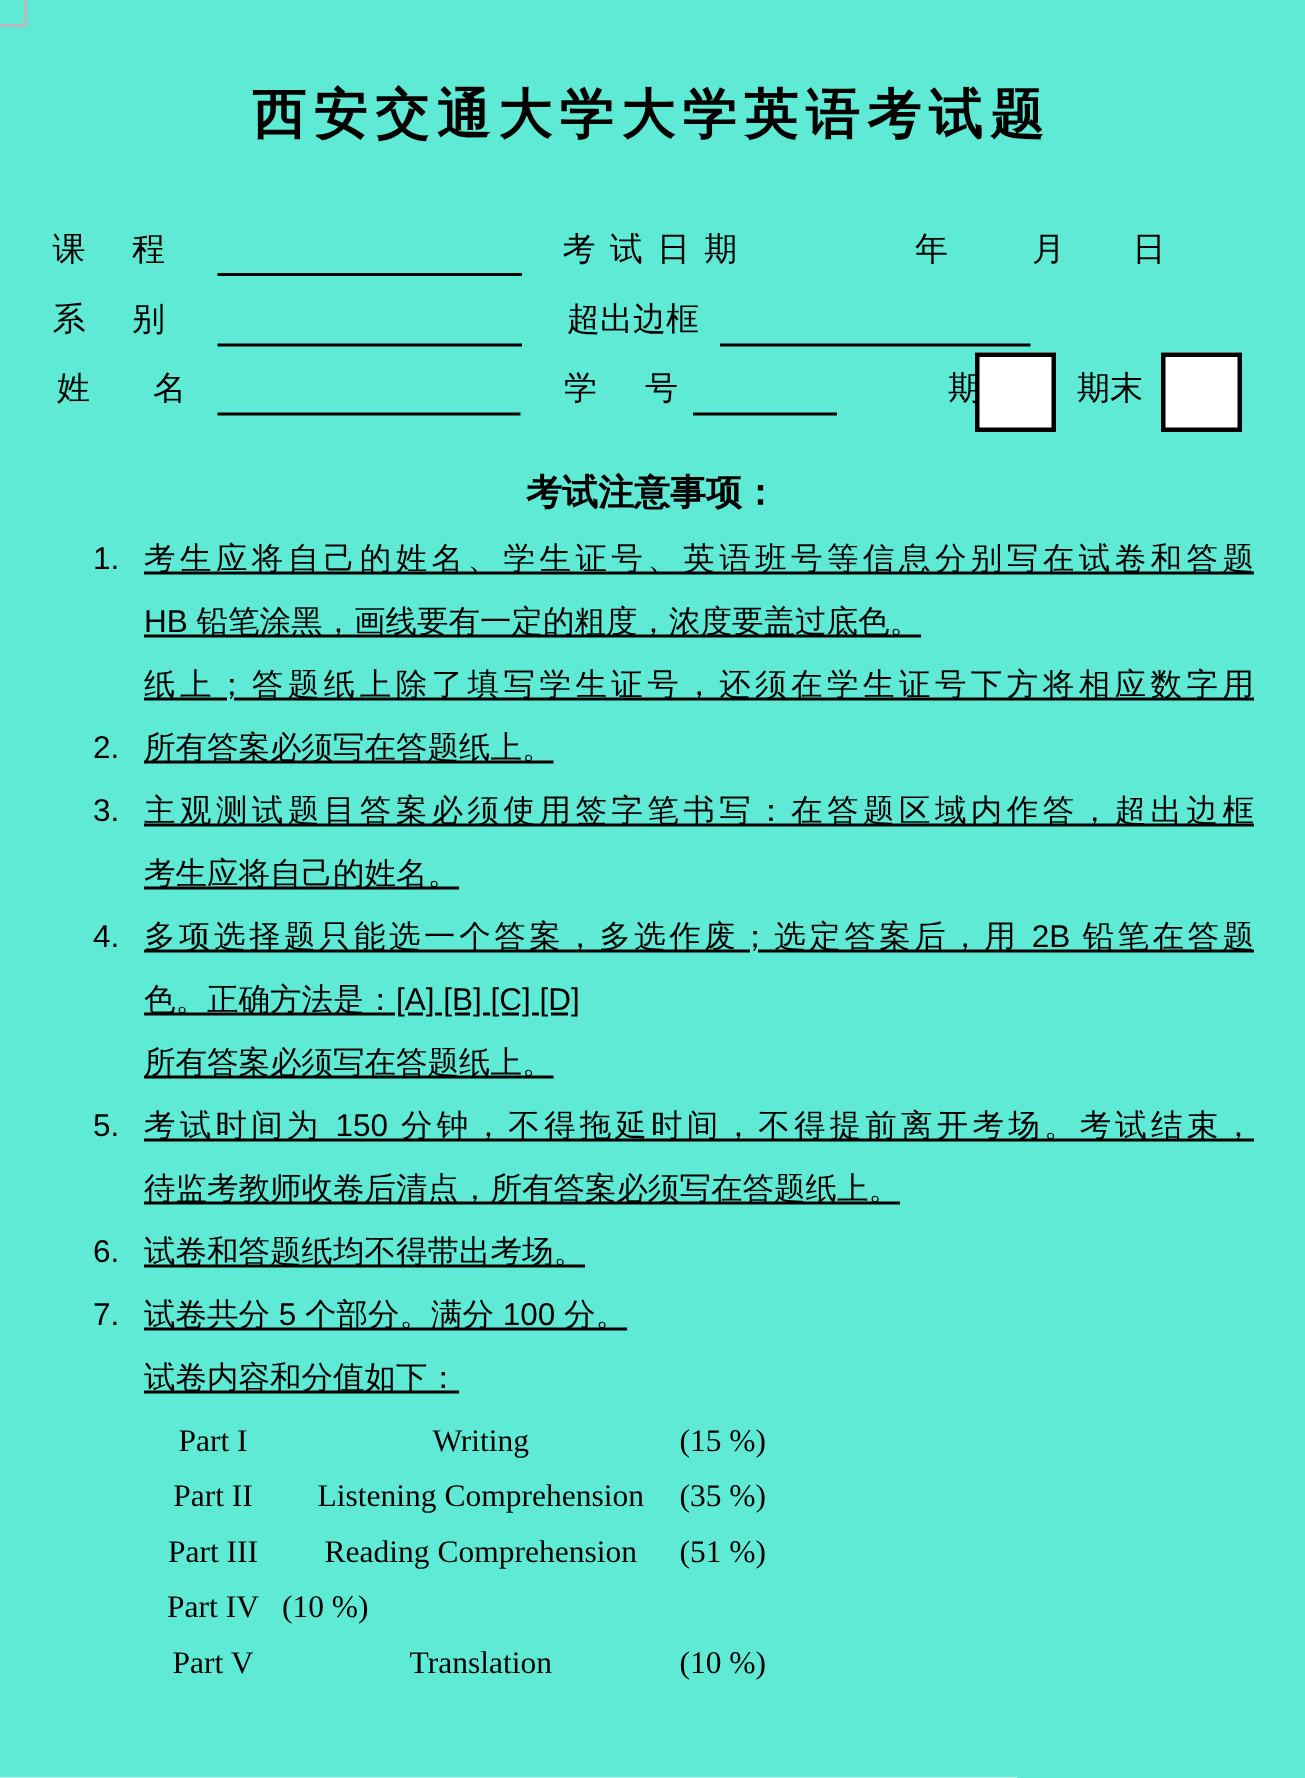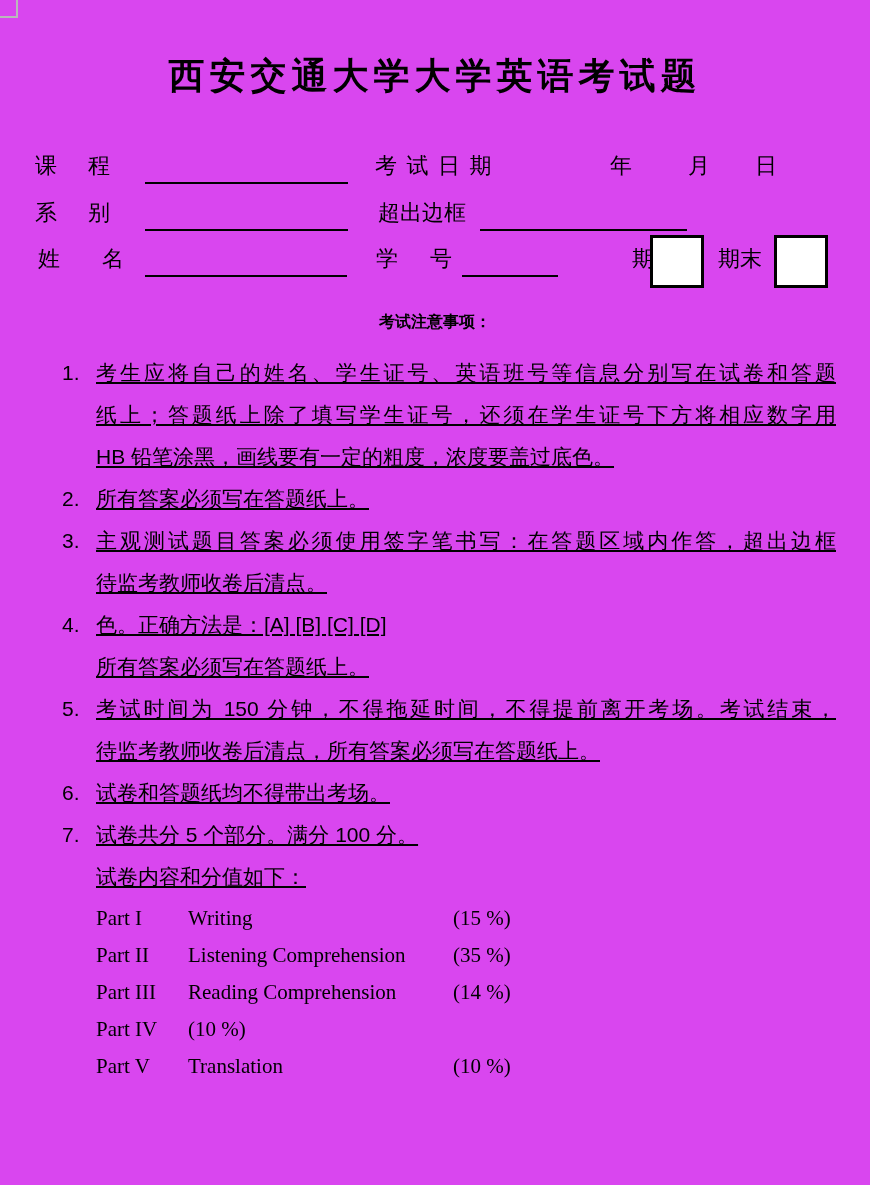--- a/index.html
+++ b/index.html
@@ -1,17 +1,17 @@
 <!DOCTYPE html>
 <html><head>
 <meta charset="utf-8">
 <style>
   html,body { margin:0; padding:0; background:#ffffff; }
   .page {
-    position:relative; width:870px; height:1185px; background:#d946ef;
+    position:relative; width:870px; height:1185px; background:#5eead4;
     color:#000; overflow:hidden;
     font-family:"Liberation Serif","DejaVu Serif",serif;
   }
 
   
   .corner-mark {
     position:absolute; left:0; top:0; width:16px; height:16px;
     border-right:2px solid #b9b9b9; border-bottom:2px solid #b9b9b9;
   }
 
@@ -27,40 +27,41 @@
   .uline { position:absolute; height:30px; border-bottom:2px solid #000; }
   .u-r1 { top:152px; } .u-r2 { top:199px; } .u-r3 { top:245px; }
   .spaced { word-spacing:4px; }
   .checkbox {
     position:absolute; top:235px; width:48px; height:47px;
     border:3px solid #000; background:#fff;
   }
 
   .notice-heading {
     position:absolute; top:312px; left:0; width:100%;
-    text-align:center; font-size:16px; font-weight:bold;
+    text-align:center; font-size:24px; font-weight:bold;
     font-family:"Liberation Sans","DejaVu Sans",sans-serif;
   }
 
   
   .notice-list {
     position:absolute; left:62px; top:352px; width:776px;
     font-size:21px;
     font-family:"Liberation Sans","DejaVu Sans",sans-serif;
   }
   .item { display:flex; }
   .num { flex:none; width:34px; height:42px; line-height:42px; }
   .lines { width:740px;text-decoration:underline; }
   .ln { height:42px; line-height:42px; overflow:hidden; }
   .ln.j { text-align:justify; text-align-last:justify; text-justify:inter-character; }
 
   
   .parts {
     margin-left:34px; margin-top:2px; width:520px;
     font-family:"Liberation Serif","DejaVu Serif",serif;
+    text-align:center;
   }
   .part-row { display:flex; height:37px; line-height:37px; }
   .part-label { flex:none; width:92px; }
   .part-name  { flex:none; width:265px; }
   .part-pct   { flex:none; }
 </style>
 </head>
 <body>
 
 <div class="page">
@@ -95,43 +96,44 @@
   <div class="checkbox" style="left:774px"></div>
 
   <div class="notice-heading">考试注意事项：</div>
 
   <div class="notice-list">
 
     <div class="item">
       <span class="num">1.</span>
       <div class="lines">
         <div class="ln j">考生应将自己的姓名、学生证号、英语班号等信息分别写在试卷和答题</div>
+        <div class="ln">HB 铅笔涂黑，画线要有一定的粗度，浓度要盖过底色。</div>
         <div class="ln j">纸上；答题纸上除了填写学生证号，还须在学生证号下方将相应数字用</div>
-        <div class="ln">HB 铅笔涂黑，画线要有一定的粗度，浓度要盖过底色。</div>
       </div>
     </div>
 
     <div class="item">
       <span class="num">2.</span>
       <div class="lines">
         <div class="ln">所有答案必须写在答题纸上。</div>
       </div>
     </div>
 
     <div class="item">
       <span class="num">3.</span>
       <div class="lines">
         <div class="ln j">主观测试题目答案必须使用签字笔书写：在答题区域内作答，超出边框</div>
-        <div class="ln">待监考教师收卷后清点。</div>
+        <div class="ln">考生应将自己的姓名。</div>
       </div>
     </div>
 
     <div class="item">
       <span class="num">4.</span>
       <div class="lines">
+        <div class="ln j">多项选择题只能选一个答案，多选作废；选定答案后，用 2B 铅笔在答题</div>
         <div class="ln">色。正确方法是：[A]  [B]  [C]  [D]</div>
         <div class="ln">所有答案必须写在答题纸上。</div>
       </div>
     </div>
 
     <div class="item">
       <span class="num">5.</span>
       <div class="lines">
         <div class="ln j">考试时间为 150 分钟，不得拖延时间，不得提前离开考场。考试结束，</div>
         <div class="ln">待监考教师收卷后清点，所有答案必须写在答题纸上。</div>
@@ -160,21 +162,21 @@
         <span class="part-pct">(15 %)</span>
       </div>
       <div class="part-row">
         <span class="part-label">Part II</span>
         <span class="part-name">Listening Comprehension</span>
         <span class="part-pct">(35 %)</span>
       </div>
       <div class="part-row">
         <span class="part-label">Part III</span>
         <span class="part-name">Reading Comprehension</span>
-        <span class="part-pct">(14 %)</span>
+        <span class="part-pct">(51 %)</span>
       </div>
       <div class="part-row">
         <span class="part-label">Part IV</span>
         <span class="part-pct">(10 %)</span>
       </div>
       <div class="part-row">
         <span class="part-label">Part V</span>
         <span class="part-name">Translation</span>
         <span class="part-pct">(10 %)</span>
       </div>

